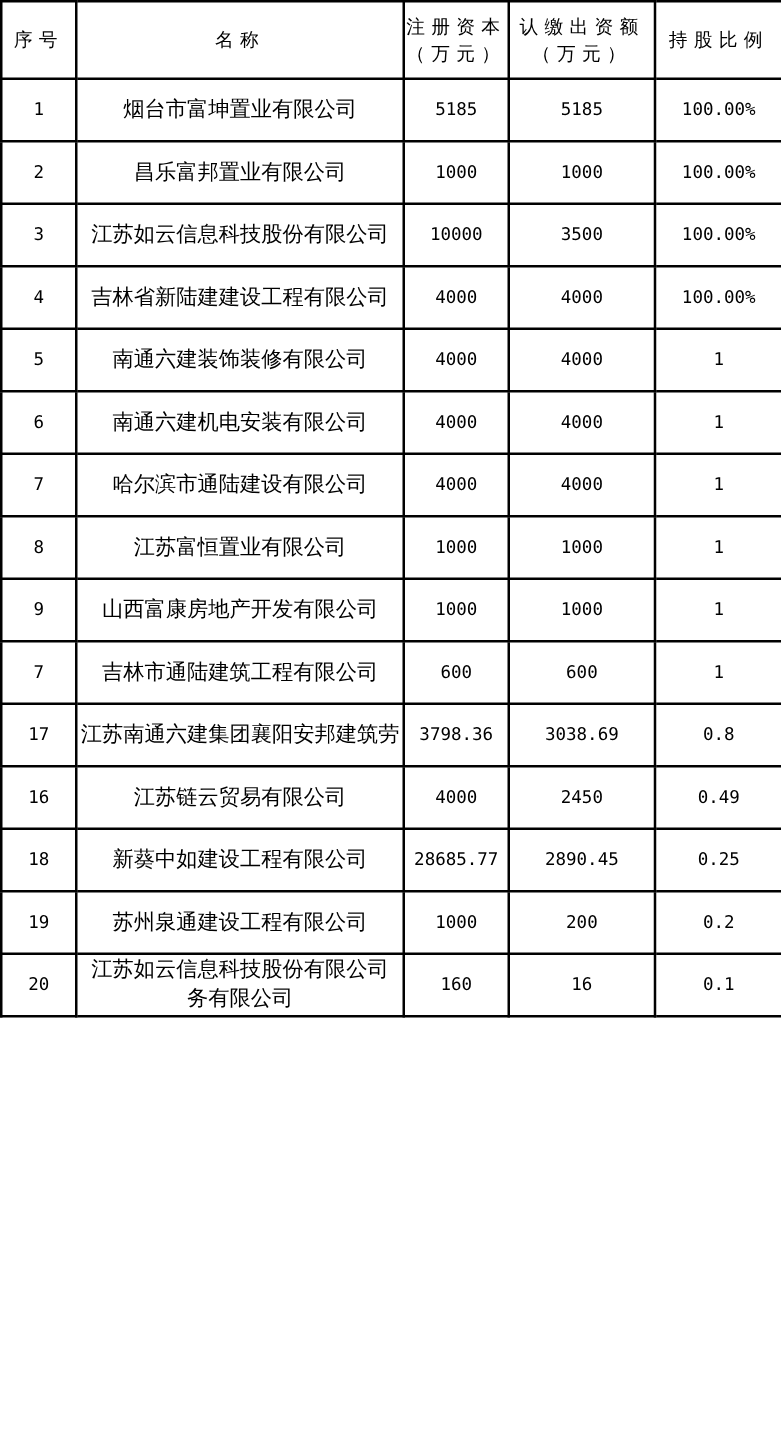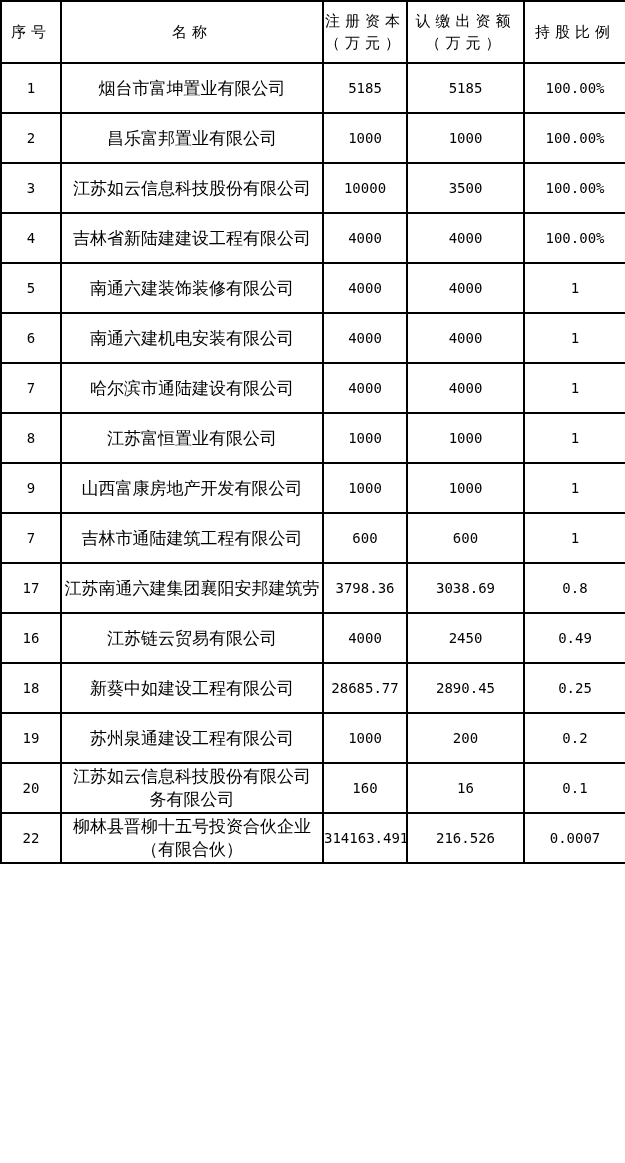--- a/index.html
+++ b/index.html
@@ -162,22 +162,14 @@
     <td class="cell-num">0.2</td>
   </tr>
       <tr>
     <td class="cell-num">20</td>
     <td class="cell-name">江苏如云信息科技股份有限公司
 务有限公司</td>
     <td class="cell-num">160</td>
     <td class="cell-num">16</td>
     <td class="cell-num">0.1</td>
   </tr>
-      <tr>
-    <td class="cell-num">22</td>
-    <td class="cell-name">柳林县晋柳十五号投资合伙企业
-（有限合伙）</td>
-    <td class="cell-num">314163.491</td>
-    <td class="cell-num">216.526</td>
-    <td class="cell-num">0.0007</td>
-  </tr>
     </tbody>
 </table>
 
 </body></html>

